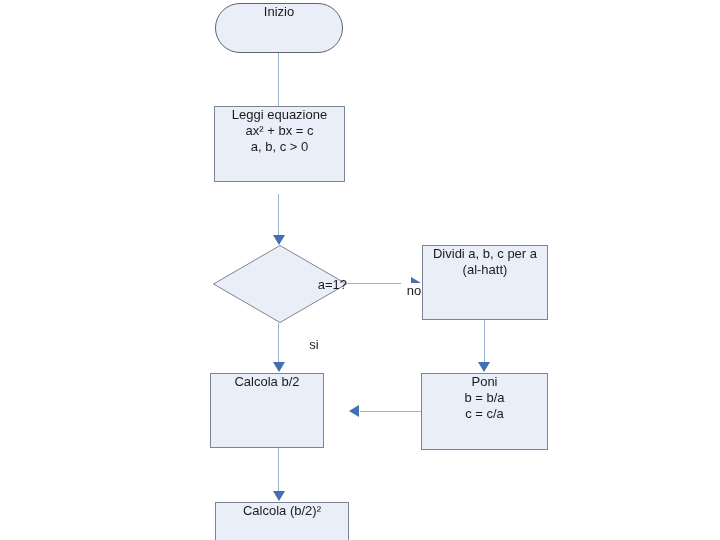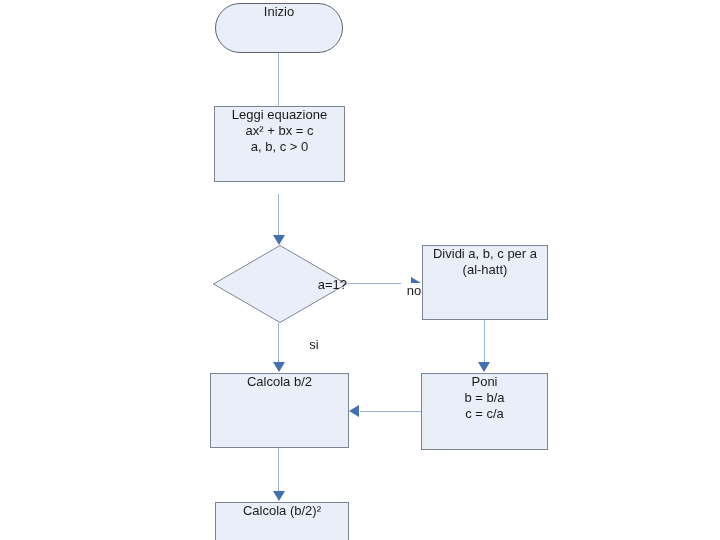--- a/index.html
+++ b/index.html
@@ -46,21 +46,21 @@
     background: var(--background, #ffffff);
     text-align: center;
     line-height: 16px;
   }
   
   .n-inizio   { left: 215px; top: 3px;   width: 128px; height: 50px; }
   .n-leggi    { left: 214px; top: 106px; width: 131px; height: 76px; }
   .n-decision { left: 213px; top: 245px; width: 134px; height: 78px; }
   .n-dividi   { left: 422px; top: 245px; width: 126px; height: 75px; }
   .n-poni     { left: 421px; top: 373px; width: 127px; height: 77px; }
-  .n-calc1    { left: 210px; top: 373px; width: 139px; height: 75px; }
+  .n-calc1    { left: 210px; top: 373px; width: 114px; height: 75px; }
   .n-calc2    { left: 215px; top: 502px; width: 134px; height: 75px; }
   
   .l1 { left: 278px; top: 53px;  width: 1px;  height: 55px; }
   .a1 { left: 273px; top: 108px; }
   .l2 { left: 278px; top: 194px; width: 1px;  height: 41px; }
   .a2 { left: 273px; top: 235px; }
   .l3 { left: 346px; top: 283px; width: 65px; height: 1px; }
   .a3 { left: 411px; top: 277px; }
   .lbl-no { left: 369px; top: 283px; width: 26px; height: 16px; margin-left: 32px; }
   .l4 { left: 484px; top: 320px; width: 1px;  height: 42px; }

